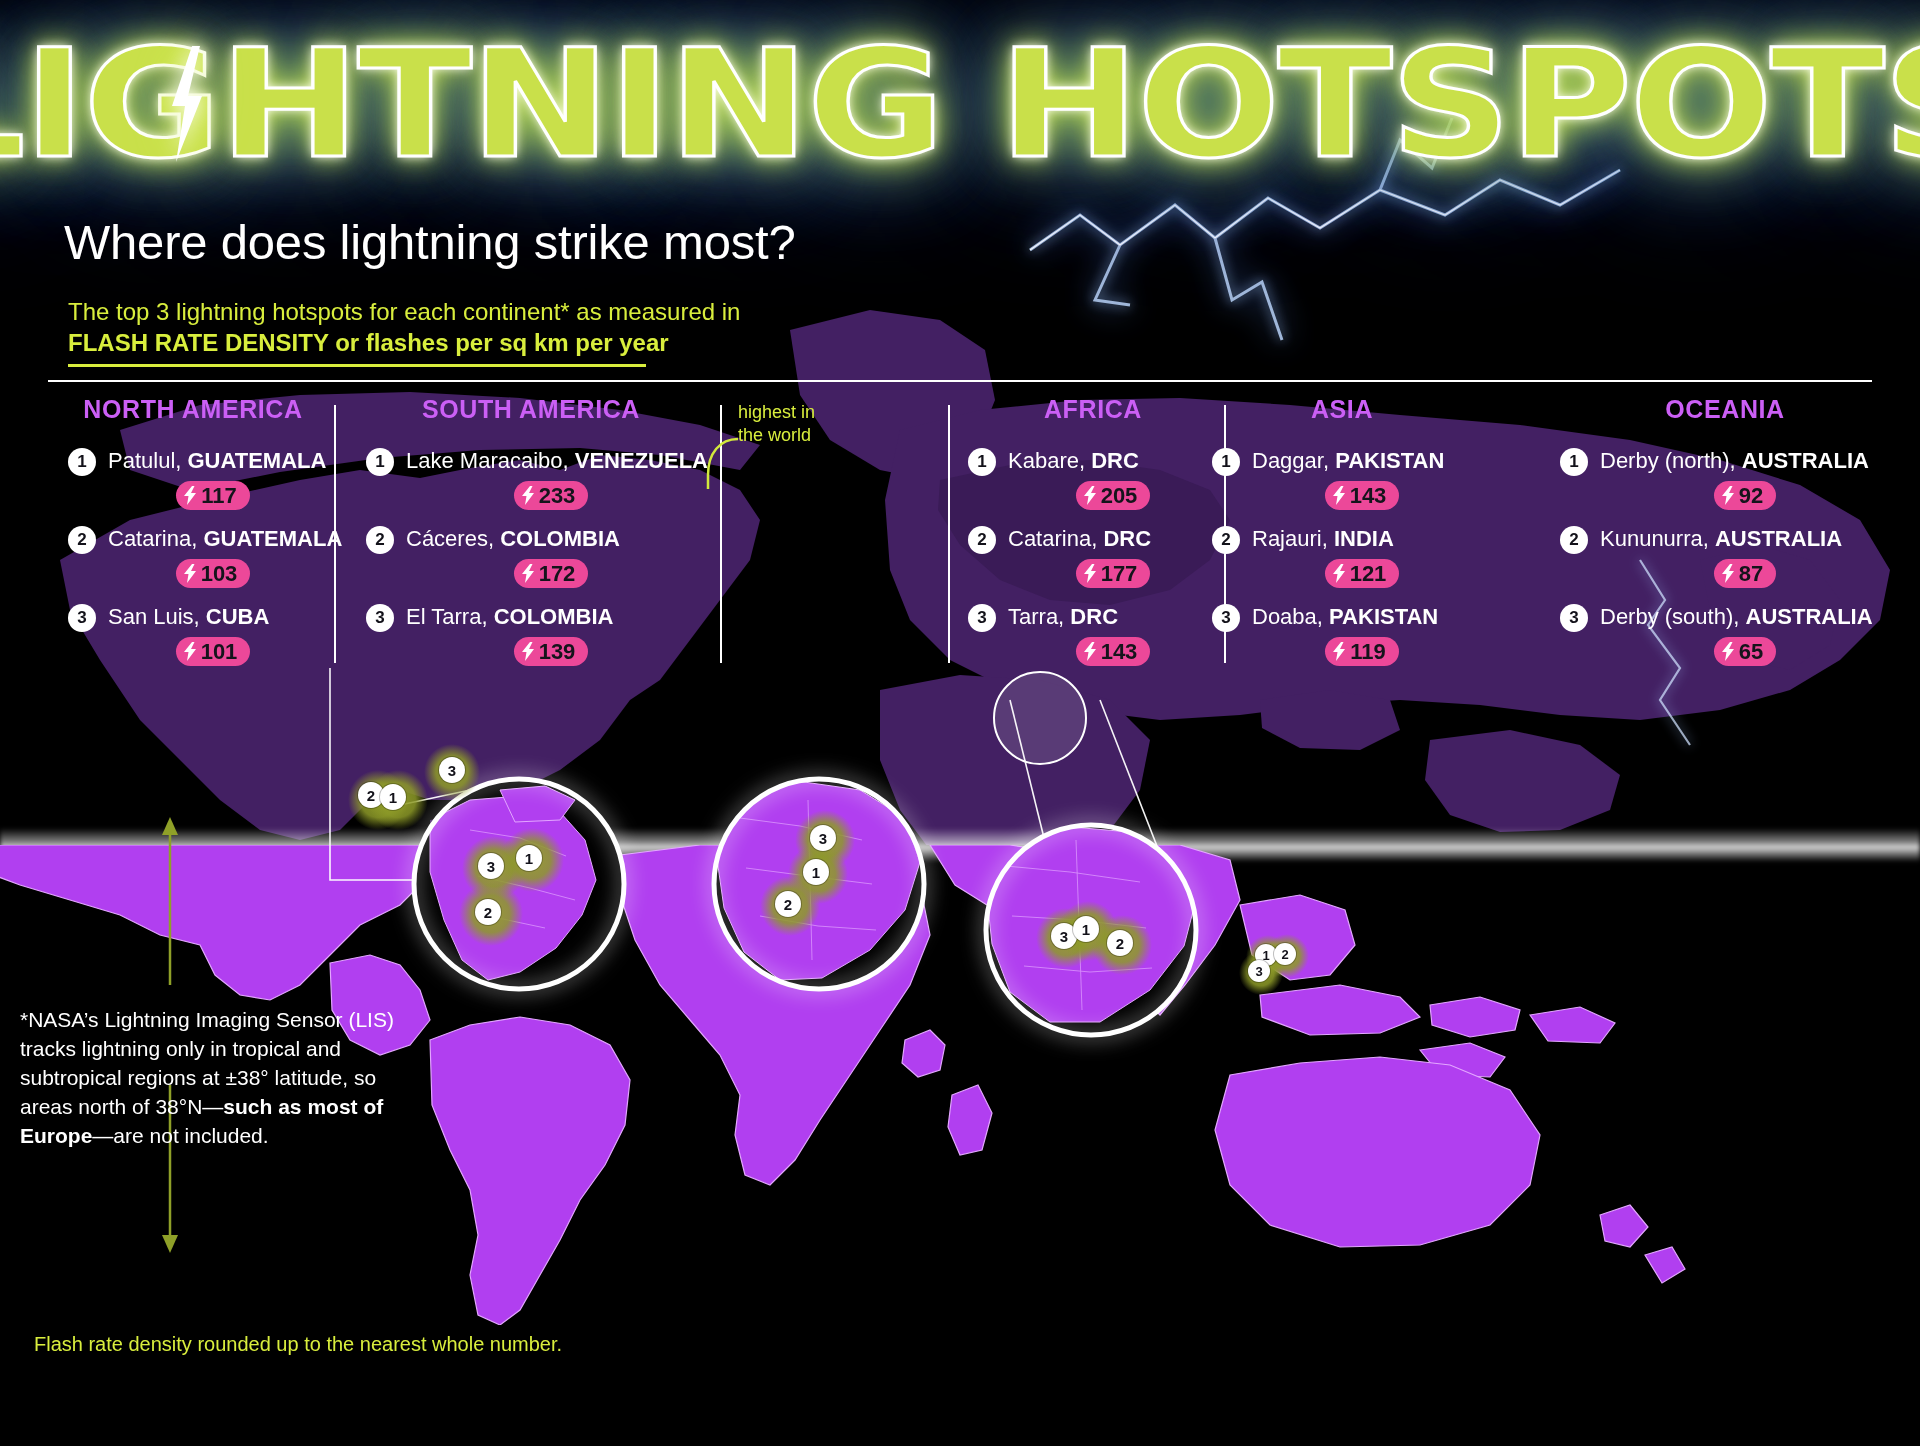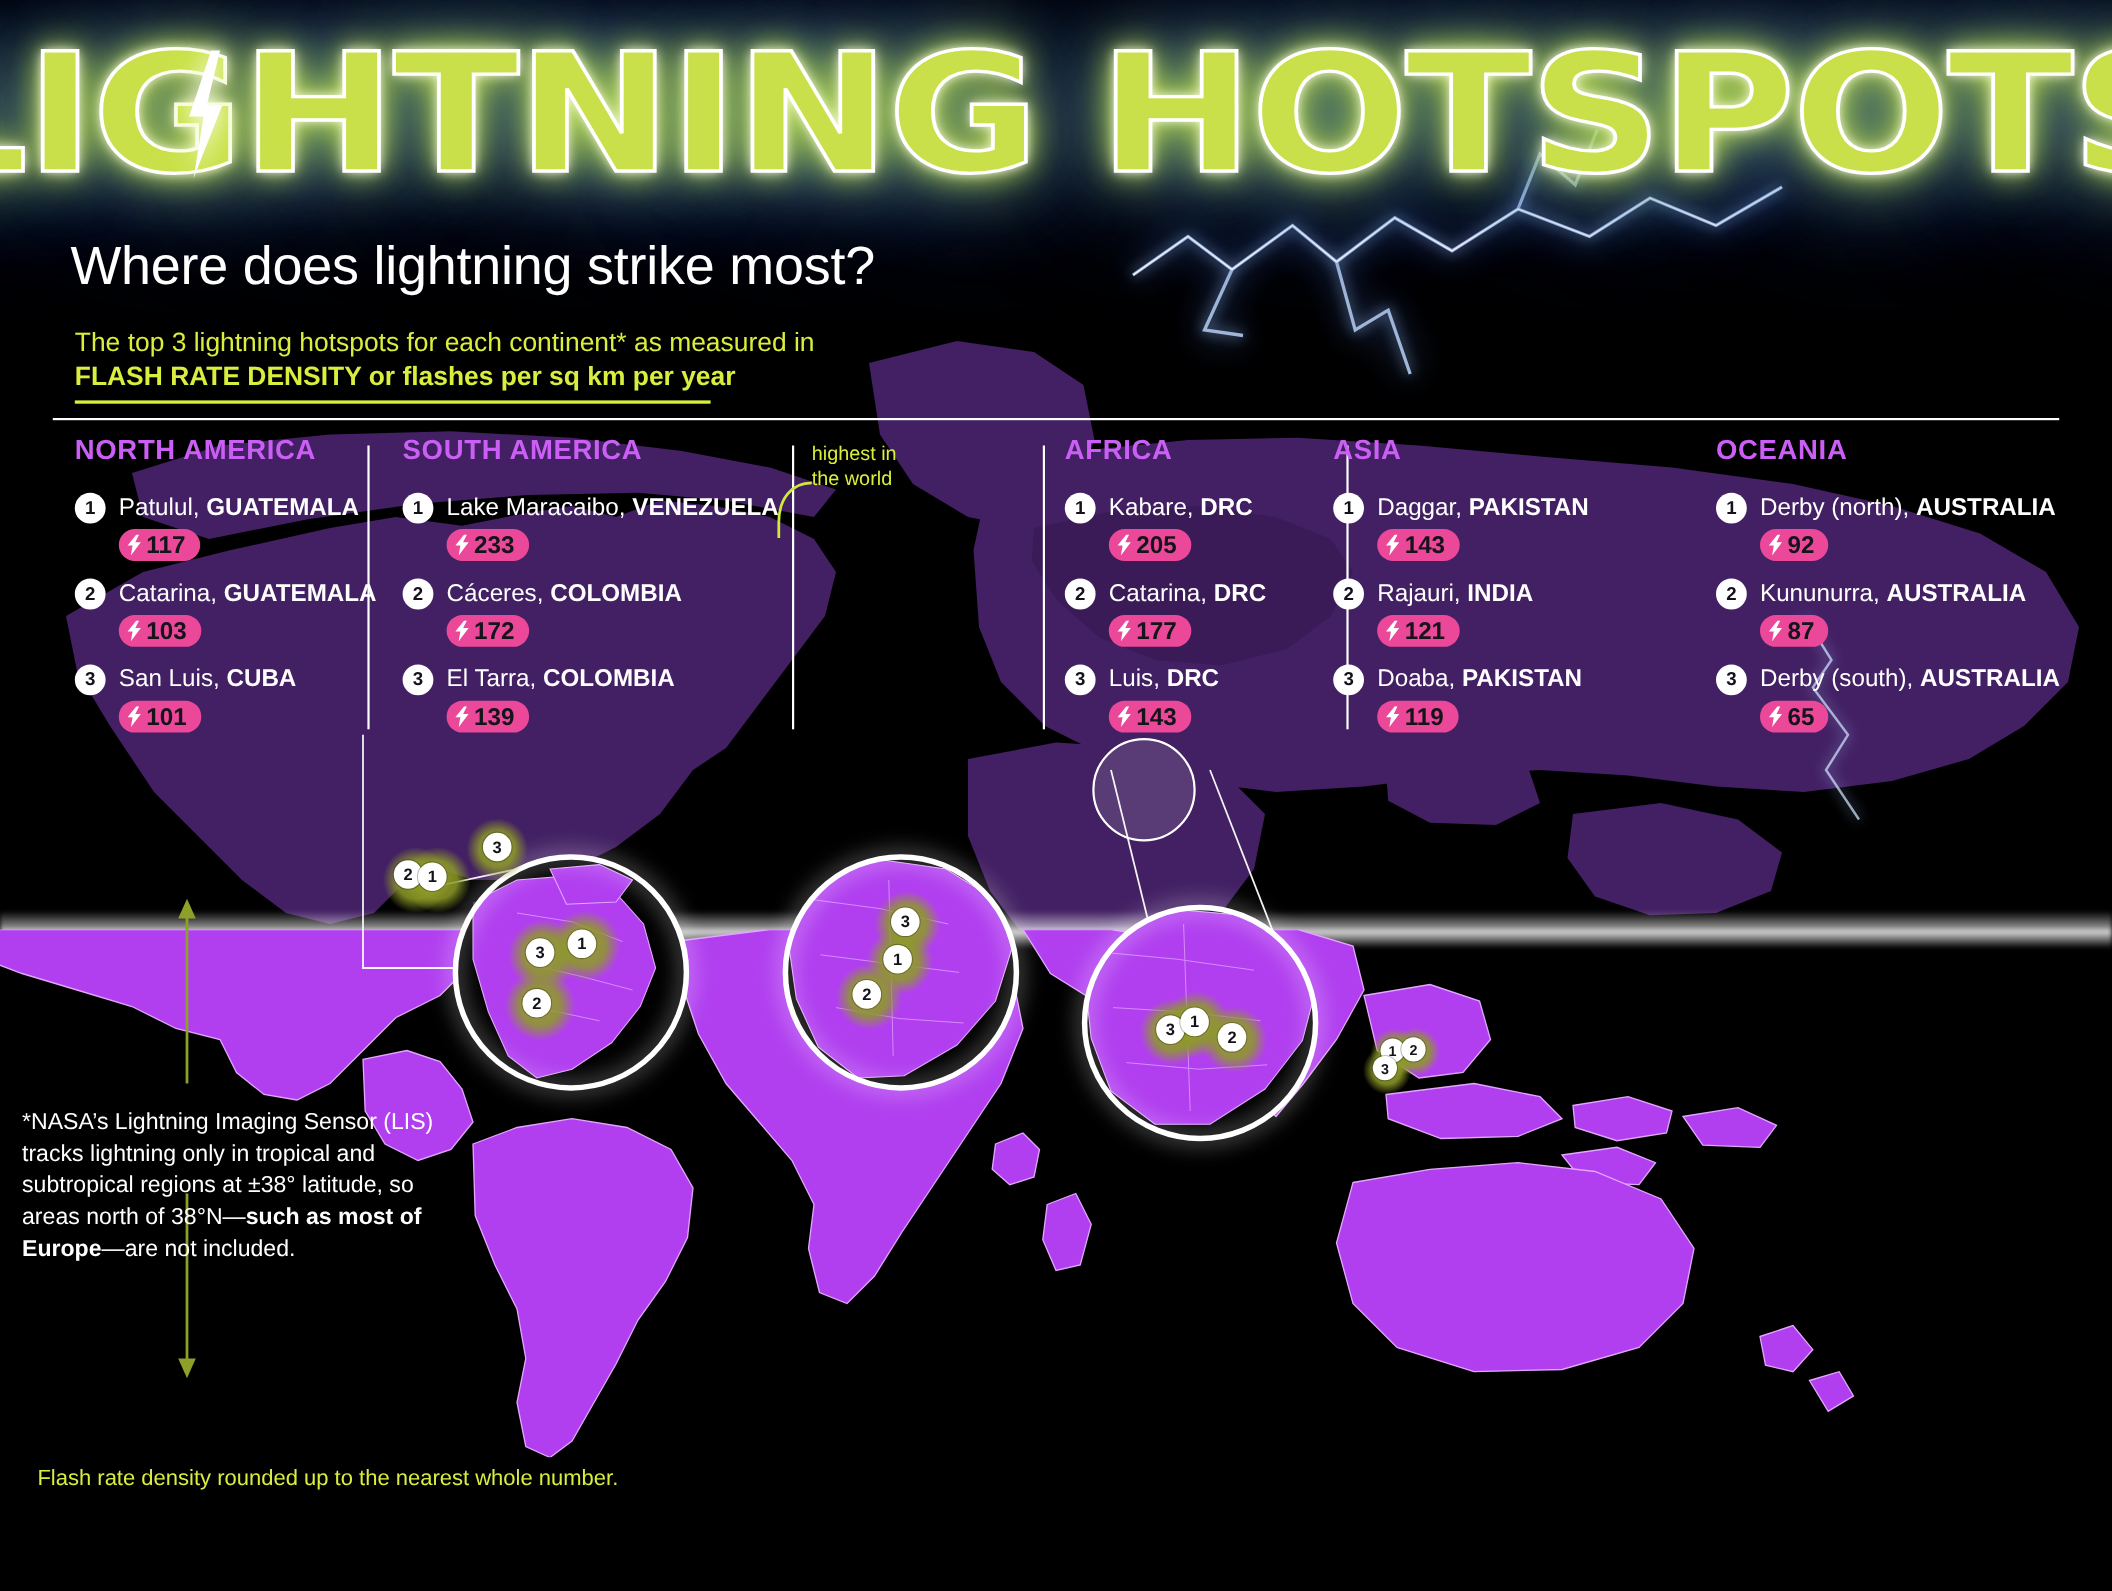--- a/index.html
+++ b/index.html
@@ -79,21 +79,21 @@
     position: absolute; left: 68px; top: 364px; width: 578px; height: 3px;
     background: #d9ee3d;
   }
   .hr-main {
     position: absolute; left: 48px; top: 380px; width: 1824px; height: 2px;
     background: #ffffff;
   }
 
   
   .cols { position: absolute; left: 0; top: 395px; width: 1920px; height: 270px; }
-  .col { position: absolute; top: 0; }
+  .col { position: absolute; top: 0; text-align: center; }
   .col-sep {
     position: absolute; width: 2px; background: #ffffff;
   }
   .col-h {
     font-size: 25px; font-weight: 700; color: #cb5ff5;
     letter-spacing: .6px; margin-bottom: 22px;
   }
   .entry { position: relative; margin-bottom: 14px; }
   .rankwrap { display: flex; align-items: flex-start; }
   .rank {
@@ -391,21 +391,21 @@
           <svg width="14" height="19" viewBox="0 0 14 19">
               <polygon points="9,0 1,10 5.5,10 4,19 13,7 8,7 11.5,0" fill="#ffffff"></polygon>
             </svg>
           <span>177</span>
         </div>
       </div>
 
       <div class="entry">
         <div class="rankwrap">
           <div class="rank">3</div>
-          <div class="ename"><span>Luis, </span><b>DRC</b></div>
+          <div class="ename"><span>Tarra, </span><b>DRC</b></div>
         </div>
         <div class="pill">
           <svg width="14" height="19" viewBox="0 0 14 19">
               <polygon points="9,0 1,10 5.5,10 4,19 13,7 8,7 11.5,0" fill="#ffffff"></polygon>
             </svg>
           <span>143</span>
         </div>
       </div>
     </div>
 

